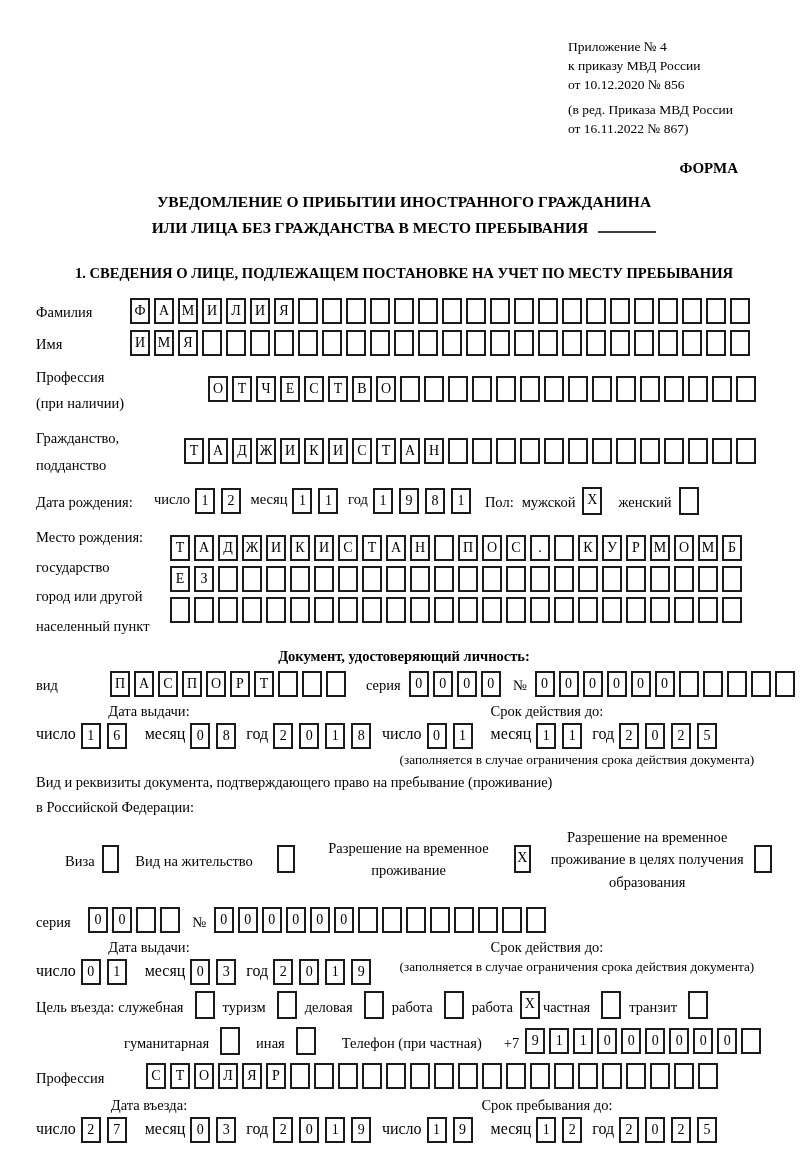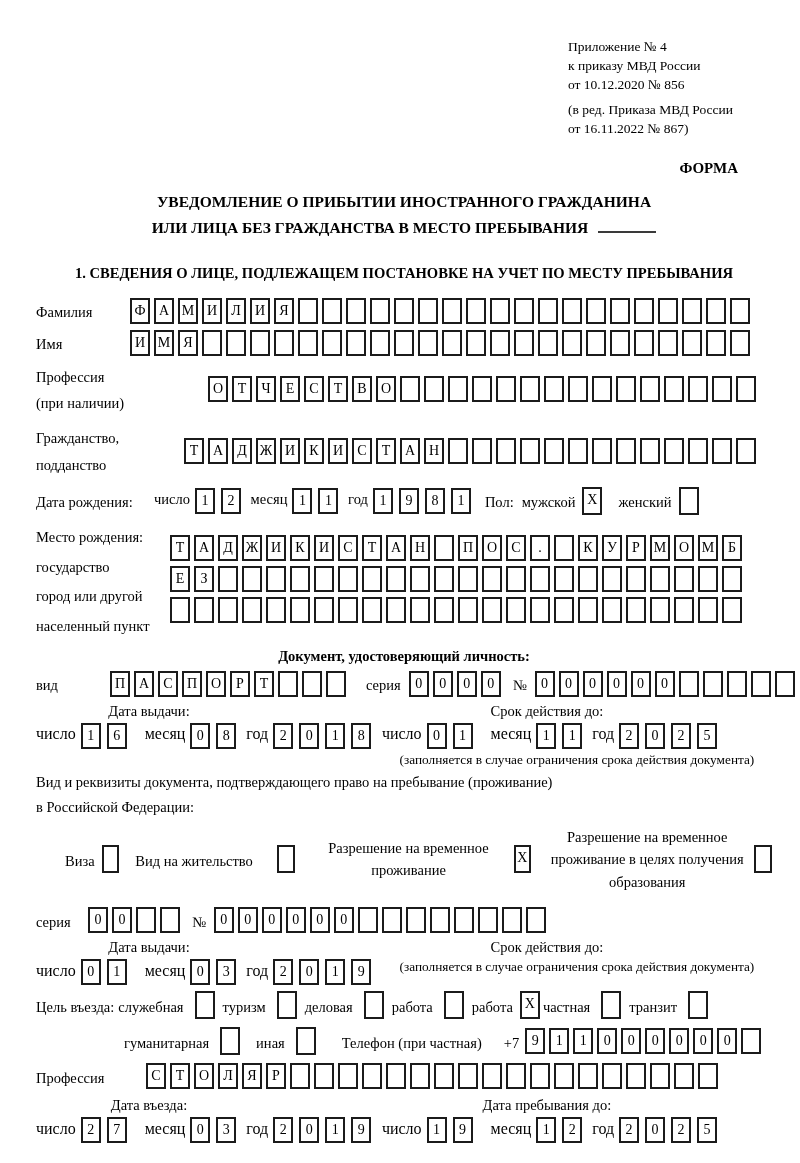--- a/index.html
+++ b/index.html
@@ -232,21 +232,21 @@
   <div class="two-col" style="margin-top:8px">
     <div class="col-l">
       <div class="col-head">Дата въезда:</div>
       <div class="dgroup">
         <span class="dlbl">число</span><span class="cells"><span class="cell">2</span><span class="cell">7</span></span>
         <span class="dlbl gap-s">месяц</span><span class="cells"><span class="cell">0</span><span class="cell">3</span></span>
         <span class="dlbl">год</span><span class="cells"><span class="cell">2</span><span class="cell">0</span><span class="cell">1</span><span class="cell">9</span></span>
       </div>
     </div>
     <div class="col-r">
-      <div class="col-head">Дата пребывания до:</div>
+      <div class="col-head">Срок пребывания до:</div>
       <div class="dgroup">
         <span class="dlbl">число</span><span class="cells"><span class="cell">1</span><span class="cell">9</span></span>
         <span class="dlbl gap-s">месяц</span><span class="cells"><span class="cell">1</span><span class="cell">2</span></span>
         <span class="dlbl">год</span><span class="cells"><span class="cell">2</span><span class="cell">0</span><span class="cell">2</span><span class="cell">5</span></span>
       </div>
     </div>
   </div>
 
 </div>
 

